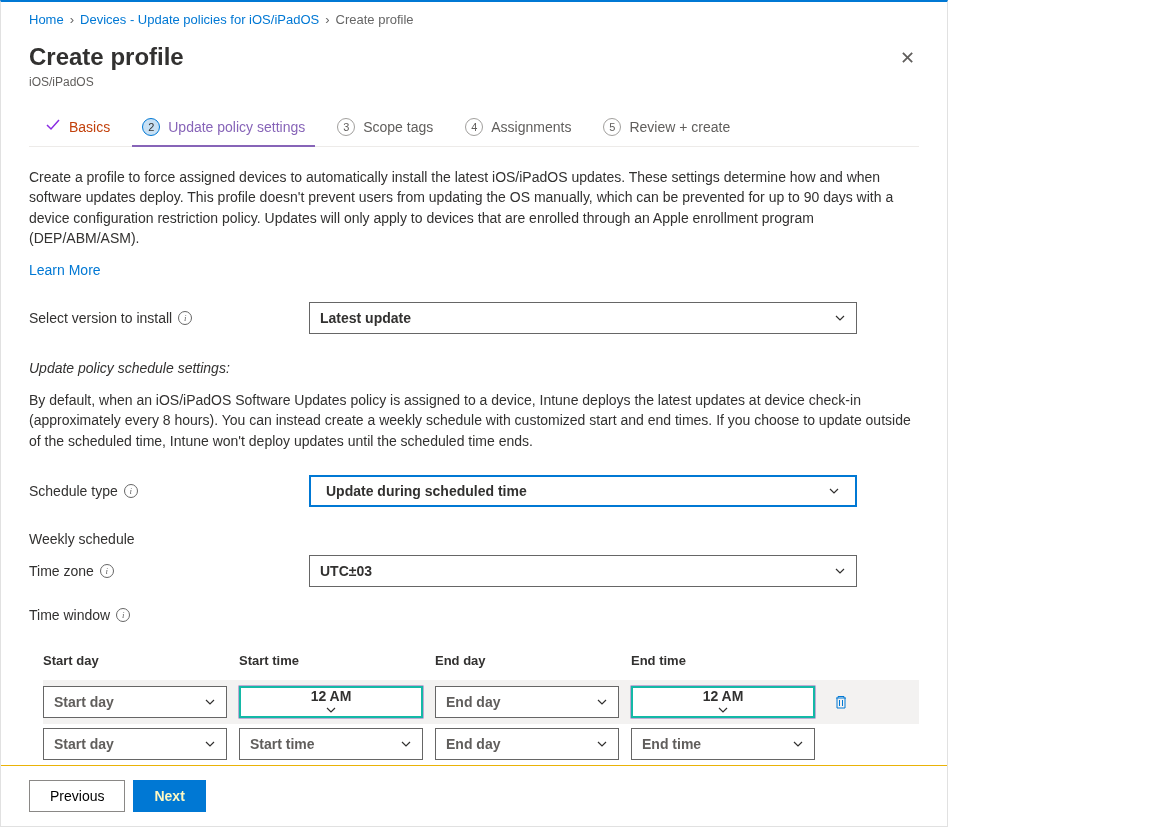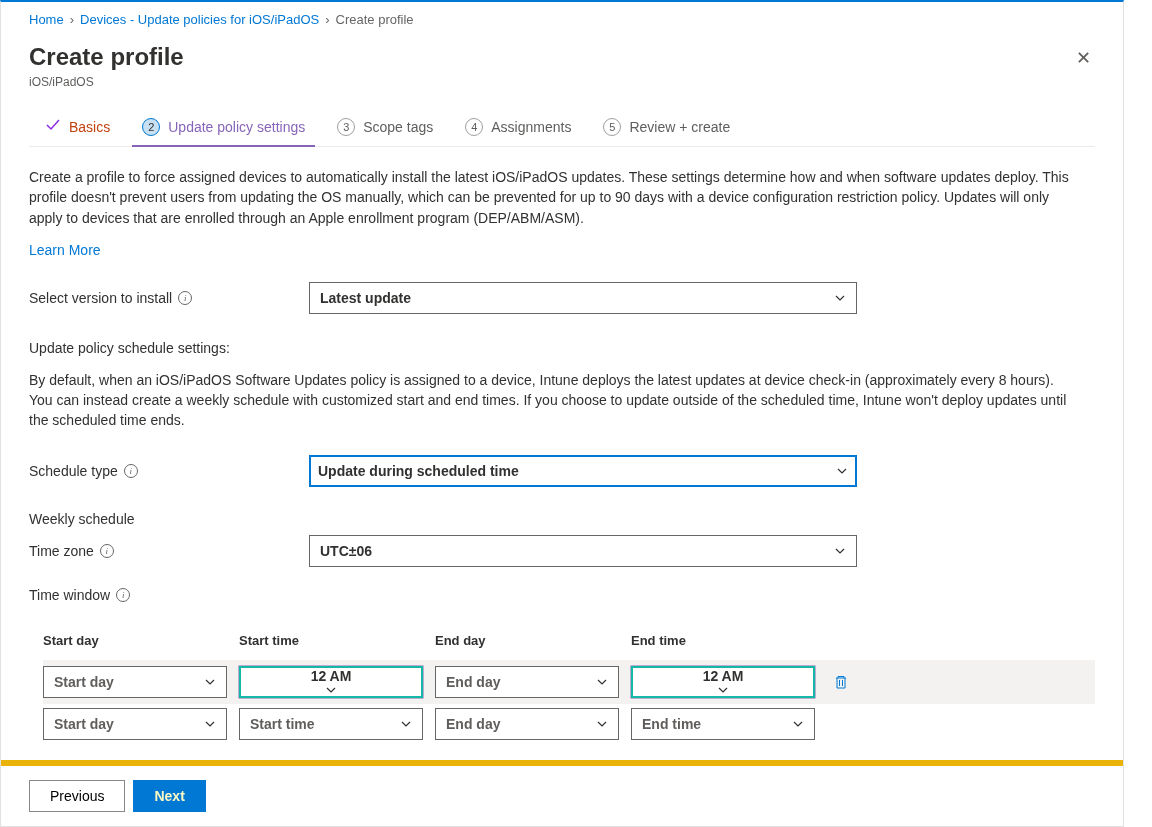--- a/index.html
+++ b/index.html
@@ -1,17 +1,17 @@
 <!DOCTYPE html>
 <html><head>
 <meta charset="utf-8">
 <style>
 * { box-sizing: border-box; margin: 0; padding: 0; font-family: "Segoe UI", Arial, sans-serif; }
 body { background: #fff; color: #323130; font-size: 14px; }
-.container { width: 1124px; height: 827px; border: 1px solid #e1e1e1; border-top: 2px solid #0078d4; position: relative; overflow: hidden; }
+.container { width: 948px; height: 827px; border: 1px solid #e1e1e1; border-top: 2px solid #0078d4; position: relative; overflow: hidden; }
 .breadcrumb { padding: 10px 16px 10px 28px; font-size: 13px; display: flex; align-items: center; gap: 6px; }
 .breadcrumb a { color: #0078d4; text-decoration: none; }
 .breadcrumb .sep { color: #666; }
 .breadcrumb .current { color: #666; }
 .title-row { padding: 6px 28px 2px; display: flex; justify-content: space-between; align-items: flex-start; }
 .page-title { font-size: 24px; font-weight: 600; color: #323130; }
 .subtitle { padding: 0 28px 18px; font-size: 12px; color: #605e5c; }
 .close-x { font-size: 18px; color: #605e5c; cursor: pointer; padding: 4px; font-weight: 300; }
 .tabs { display: flex; align-items: center; margin: 0 28px 0; border-bottom: 1px solid #edebe9; gap: 28px; padding-left: 14px; }
 .tab { display: flex; align-items: center; gap: 8px; padding: 10px 2px; cursor: pointer; color: #605e5c; position: relative; }
@@ -23,37 +23,37 @@
 .tab.active .lbl { color: #8764b8; }
 .tab .num { width: 18px; height: 18px; border-radius: 50%; border: 1px solid #a19f9d; display: inline-flex; align-items: center; justify-content: center; font-size: 11px; color: #605e5c; }
 .tab.active .num { background: #c7e0f4; border-color: #0078d4; color: #323130; }
 .content { padding: 20px 28px; overflow-y: auto; }
 .desc { color: #323130; line-height: 1.45; max-width: 1040px; }
 .link { color: #0078d4; text-decoration: none; display: inline-block; margin-top: 14px; }
 .field-row { display: flex; align-items: center; margin-top: 24px; }
 .field-label { width: 280px; display: flex; align-items: center; gap: 6px; color: #323130; }
 .info-icon { width: 14px; height: 14px; border: 1px solid #666; border-radius: 50%; display: inline-flex; align-items: center; justify-content: center; font-size: 9px; color: #666; font-style: italic; font-family: Georgia, serif; }
 .select-box { width: 548px; border: 1px solid #666; height: 32px; display: flex; align-items: center; justify-content: space-between; padding: 0 10px; cursor: pointer; background: #fff; font-weight: bold; }
-.select-box.focused { border: 2px solid #0078d4; padding: 0 7px; }
-.section-h { margin-top: 26px; color: #323130; }
+.select-box.focused { border: 2px solid #0078d4; padding: 0 15px; }
+.section-h { margin-top: 26px; color: #323130; font-style: italic; }
 .sched-desc { margin-top: 14px; line-height: 1.45; max-width: 1040px; }
 .weekly-h { margin-top: 24px; }
 .table-wrap { margin-top: 30px; padding-left: 14px; }
 .thead { display: flex; gap: 6px; padding-bottom: 12px; }
 .thead > div { font-weight: 600; font-size: 13px; }
 .col { width: 190px; }
 .trow { display: flex; gap: 6px; align-items: center; padding: 4px 0; }
 .trow.active { background: #f3f2f1; padding: 6px 0; }
 .tcell { width: 190px; }
 .tcell .select-box { width: 184px; height: 32px; }
 .row-sel { border: 1px solid #666; height: 30px; }
 .row-sel.purple { border: 2px solid #14b8a6; box-shadow: 0 0 0 0.5px #8764b8; flex-direction: column; }
 .row-placeholder { color: #605e5c; }
 .del-btn { width: 28px; display: flex; align-items: center; justify-content: center; cursor: pointer; color: #0078d4; }
-.footer { position: absolute; left: 0; right: 0; bottom: 0; padding: 14px 28px; border-top: 6px solid #eab308; display: flex; gap: 8px; background: #fff; }
+.footer { position: absolute; left: 0; right: 0; bottom: 0; padding: 14px 28px; border-top: 1px solid #eab308; display: flex; gap: 8px; background: #fff; }
 .btn { height: 32px; padding: 0 20px; border: 1px solid #8a8886; background: #fff; cursor: pointer; font-size: 14px; }
 .btn.primary { background: #0078d4; border-color: #0078d4; color: #fef9c3; font-weight: 600; }
 .chev-svg { width: 12px; height: 12px; }
 </style>
 </head>
 <body>
 
 <div class="container">
   <div class="breadcrumb">
     <a href="#">Home</a>
@@ -130,21 +130,21 @@
     </div>
 
     <p class="weekly-h">Weekly schedule</p>
 
     <div class="field-row" style="margin-top:8px;">
       <div class="field-label">
         <span>Time zone</span>
         <span class="info-icon">i</span>
       </div>
       <div class="select-box">
-        <span>UTC±06</span>
+        <span>UTC±03</span>
         <svg class="chev-svg" viewBox="0 0 12 12" fill="none" stroke="#323130" stroke-width="1.2">
             <path d="M2 4 L6 8 L10 4"></path>
           </svg>
       </div>
     </div>
 
     <div class="field-row" style="margin-top:20px;">
       <div class="field-label">
         <span>Time window</span>
         <span class="info-icon">i</span>

